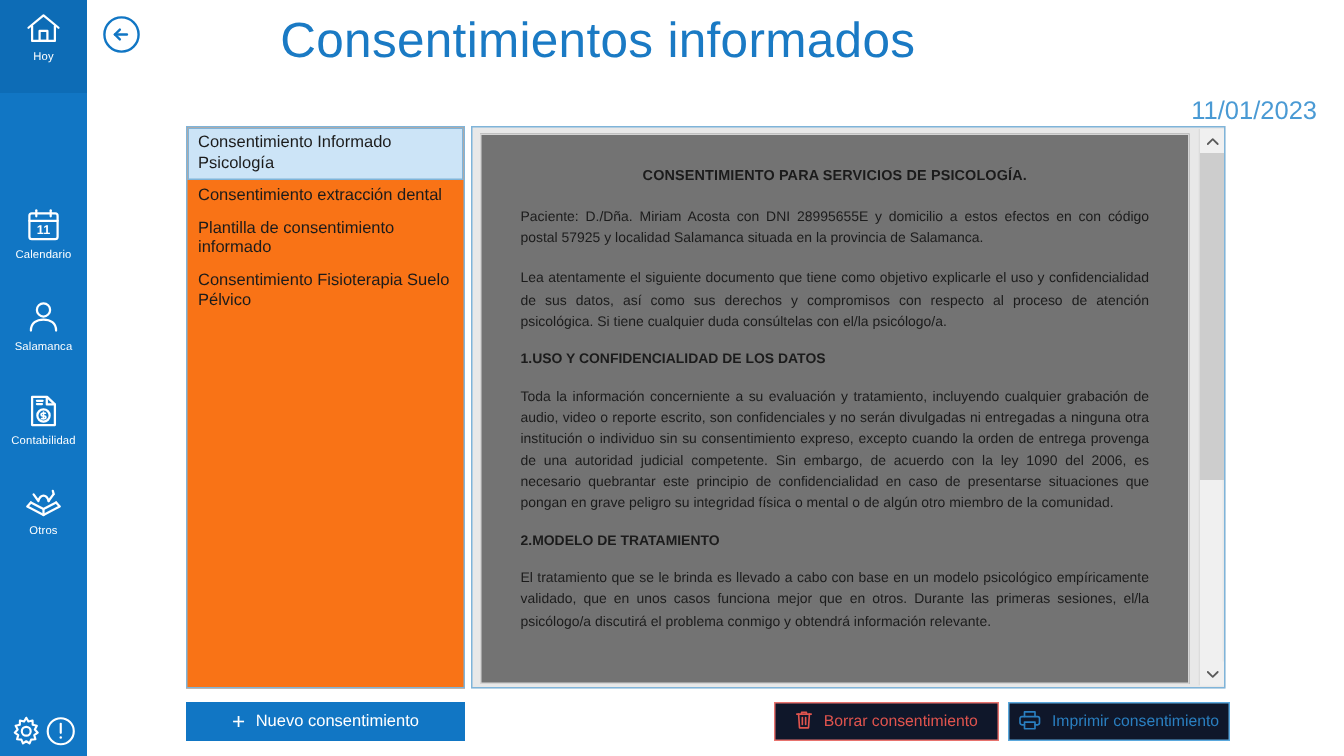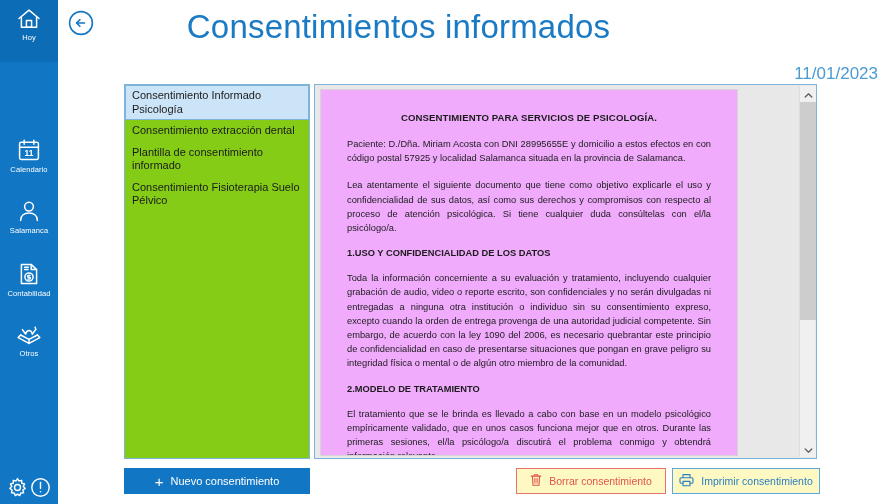--- a/index.html
+++ b/index.html
@@ -90,21 +90,21 @@
     right: 18px; top: 64px;
     font-size: 17px;
     color: #4a9ad4;
   }
 
   
   .list-panel {
     position: absolute;
     left: 124px; top: 84px;
     width: 186px; height: 375px;
-    background: #84cc16;
+    background: #f97316;
     border: 1px solid #7fb4d9;
     overflow: hidden;
   }
   .list-item {
     padding: 3px 5px 3px 6px;
     font-size: 11px;
     line-height: 13.5px;
     color: #1b1b1b;
     cursor: pointer;
     border: 1px solid transparent;
@@ -119,22 +119,22 @@
     position: absolute;
     left: 314px; top: 84px;
     width: 503px; height: 375px;
     background: #e8e8e8;
     border: 1px solid #7fb4d9;
     overflow: hidden;
   }
   .doc-page {
     position: absolute;
     left: 5px; top: 4px;
-    width: 418px; height: 367px;
-    background: #f0abfc;
+    width: 473px; height: 367px;
+    background: #737373;
     border: 1px solid #d5d5d5;
     overflow: hidden;
     padding: 12px 26px 0 26px;
   }
   .doc-title {
     text-align: center;
     font-size: 9.6px;
     font-weight: bold;
     color: #1b1b1b;
     margin: 10px 0 14px 0;
@@ -193,21 +193,21 @@
     cursor: pointer;
     display: flex;
     align-items: center;
     justify-content: center;
     gap: 7px;
   }
   .btn-outline {
     position: absolute;
     top: 468px;
     height: 26px;
-    background: #fef9c3;
+    background: #0f172a;
     font-size: 10.5px;
     font-family: "Liberation Sans", sans-serif;
     cursor: pointer;
     display: flex;
     align-items: center;
     justify-content: center;
     gap: 7px;
   }
   .btn-delete {
     left: 516px;

